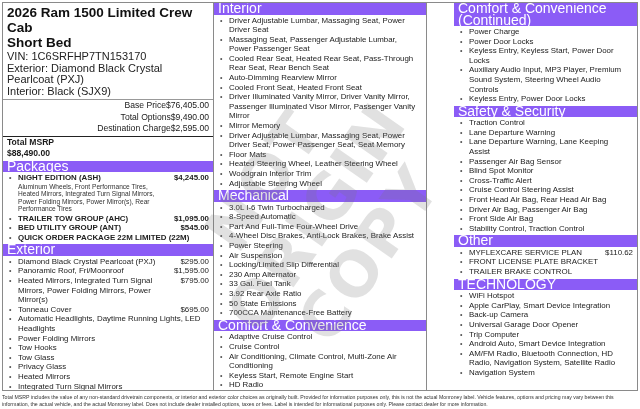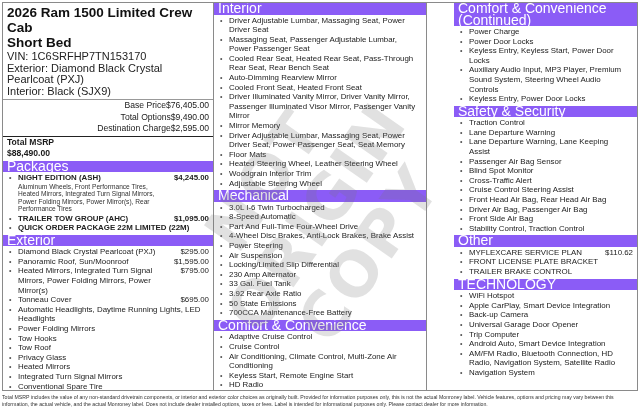--- a/index.html
+++ b/index.html
@@ -91,54 +91,58 @@
           <span>NIGHT EDITION (ASH)</span>
           <span class="pkg-desc">Aluminum Wheels, Front Performance Tires, Heated Mirrors, Integrated Turn Signal Mirrors, Power Folding Mirrors, Power Mirror(s), Rear Performance Tires</span>
         </span>
         <span class="amt">$4,245.00</span>
       </li>
       <li>
         <span class="txt">TRAILER TOW GROUP (AHC)</span>
         <span class="amt">$1,095.00</span>
       </li>
       <li>
+        <span class="txt">BED UTILITY GROUP (ANT)</span>
+        <span class="amt">$545.00</span>
+      </li>
+      <li>
         <span class="txt">QUICK ORDER PACKAGE 22M LIMITED (22M)</span>
         <span class="amt"></span>
       </li>
     </ul>
 
     <div class="sec-head">Exterior</div>
     <ul class="items">
       <li>
           <span class="txt">Diamond Black Crystal Pearlcoat (PXJ)</span>
           <span class="amt">$295.00</span>
         </li>
       <li>
-          <span class="txt">Panoramic Roof, Sun/Moonroof</span>
+          <span class="txt">Panoramic Roof, Fri/Moonroof</span>
           <span class="amt">$1,595.00</span>
         </li>
       <li>
           <span class="txt">Heated Mirrors, Integrated Turn Signal Mirrors, Power Folding Mirrors, Power Mirror(s)</span>
           <span class="amt">$795.00</span>
         </li>
       <li>
           <span class="txt">Tonneau Cover</span>
           <span class="amt">$695.00</span>
         </li>
       <li>
           <span class="txt">Automatic Headlights, Daytime Running Lights, LED Headlights</span>
         </li>
       <li>
           <span class="txt">Power Folding Mirrors</span>
         </li>
       <li>
           <span class="txt">Tow Hooks</span>
         </li>
       <li>
-          <span class="txt">Tow Roof</span>
+          <span class="txt">Tow Glass</span>
         </li>
       <li>
           <span class="txt">Privacy Glass</span>
         </li>
       <li>
           <span class="txt">Heated Mirrors</span>
         </li>
       <li>
           <span class="txt">Integrated Turn Signal Mirrors</span>
         </li>

